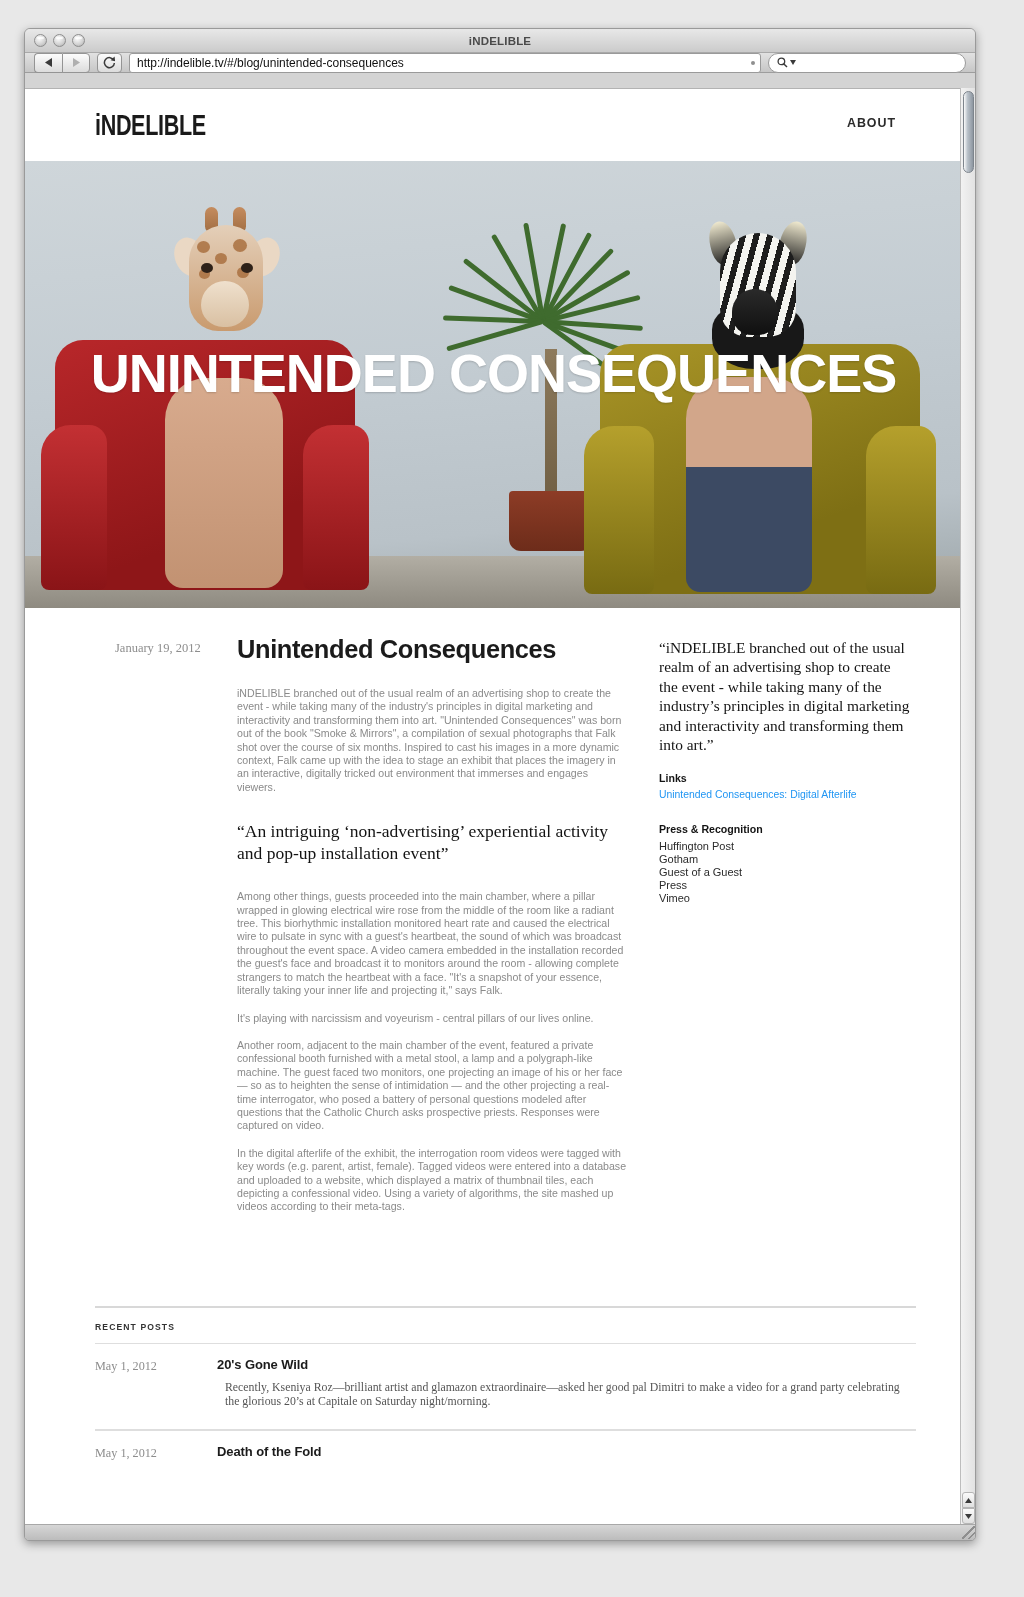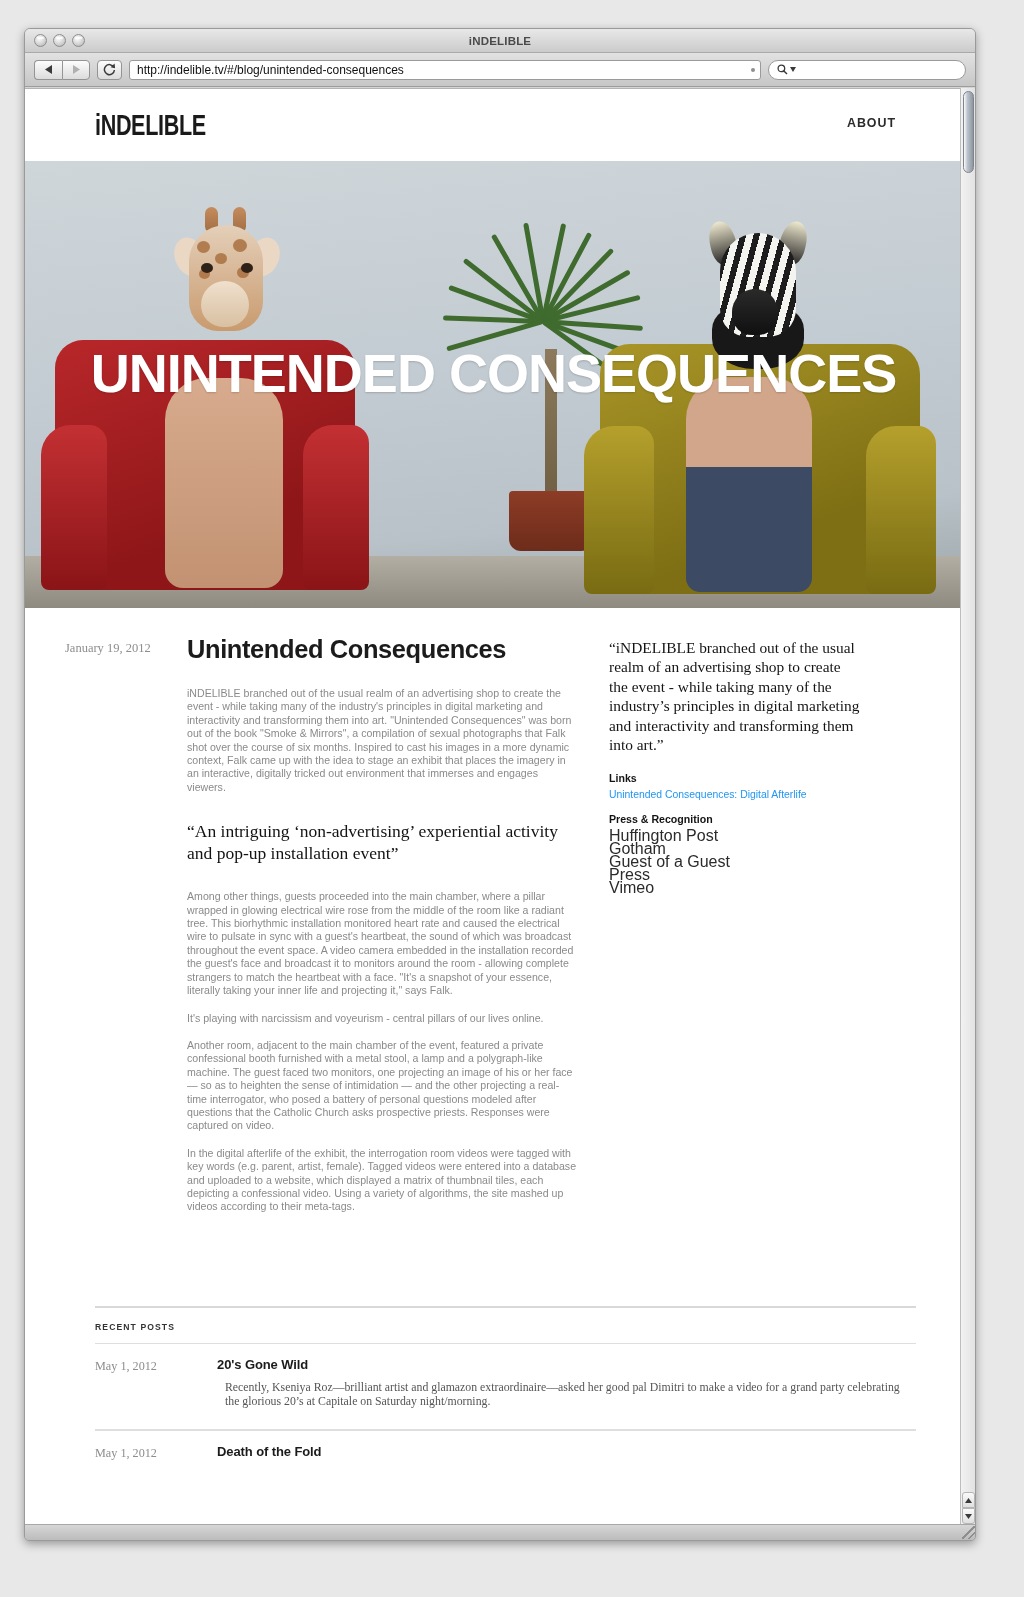--- a/index.html
+++ b/index.html
@@ -43,21 +43,21 @@
     margin: 2px auto 0;
   }
   .win-title {
     text-align: center; line-height: 24px;
     font-size: 11.5px; color: #4a4a4a; font-weight: bold;
     letter-spacing: .2px;
   }
 
   
   .toolbar {
-    height: 34px;
+    height: 20px;
     background: linear-gradient(#e2e2e2, #c6c6c6);
     border-bottom: 1px solid #9d9d9d;
     display: flex; align-items: center;
     padding: 0 9px; gap: 7px;
   }
   .navgroup { display: flex; }
   .navbtn {
     width: 28px; height: 20px;
     background: linear-gradient(#fcfcfc, #dcdcdc);
     border: 1px solid #949494;
@@ -272,21 +272,21 @@
     font-family: "Liberation Sans", sans-serif;
     font-size: 53px; font-weight: bold; color: #fff;
     letter-spacing: -1px;
     transform: scaleX(1.02);
     white-space: nowrap;
     text-shadow: 0 1px 2px rgba(0,0,0,.18);
   }
 
   
   .article {
-    display: flex; padding: 26px 46px 0 40px; gap: 0;
+    display: flex; padding: 26px 46px 0 90px; gap: 0;
   }
   .col-date { width: 122px; flex: 0 0 122px; padding-top: 7px; }
   .date {
     font-family: "Liberation Serif", serif;
     font-size: 12.5px; color: #8d8d8d;
   }
   .col-main { flex: 1 1 auto; max-width: 392px; }
   .post-title {
     font-family: "Liberation Sans", sans-serif;
     font-size: 26.5px; font-weight: bold; color: #1b1b1b;
@@ -307,23 +307,23 @@
     font-family: "Liberation Serif", serif;
     font-size: 15.4px; line-height: 19.4px;
     color: #141414; margin: 0 0 18px;
   }
   .side-h {
     font-size: 10.6px; font-weight: bold; color: #141414;
     margin: 0 0 5px;
   }
   .side-link {
     font-size: 10.4px; color: #2196f3; text-decoration: none;
-    display: block; margin-bottom: 13px;
-  }
-  .press-list { font-size: 16px; line-height: 12.9px; color: #2b2b2b; }
+    display: block; margin-bottom: 23px;
+  }
+  .press-list { font-size: 11px; line-height: 12.9px; color: #2b2b2b; }
 
   
   .recent { padding: 0 46px 0 70px; margin-top: 78px; }
   .rule-thick { height: 2px; background: #d8d8d8; }
   .recent-label {
     font-size: 8.6px; font-weight: bold; letter-spacing: 1.1px;
     color: #333; padding: 14px 0 11px;
   }
   .rule-thin { height: 1px; background: #dedede; }
   .post-row { display: flex; padding: 13px 0 12px; }

